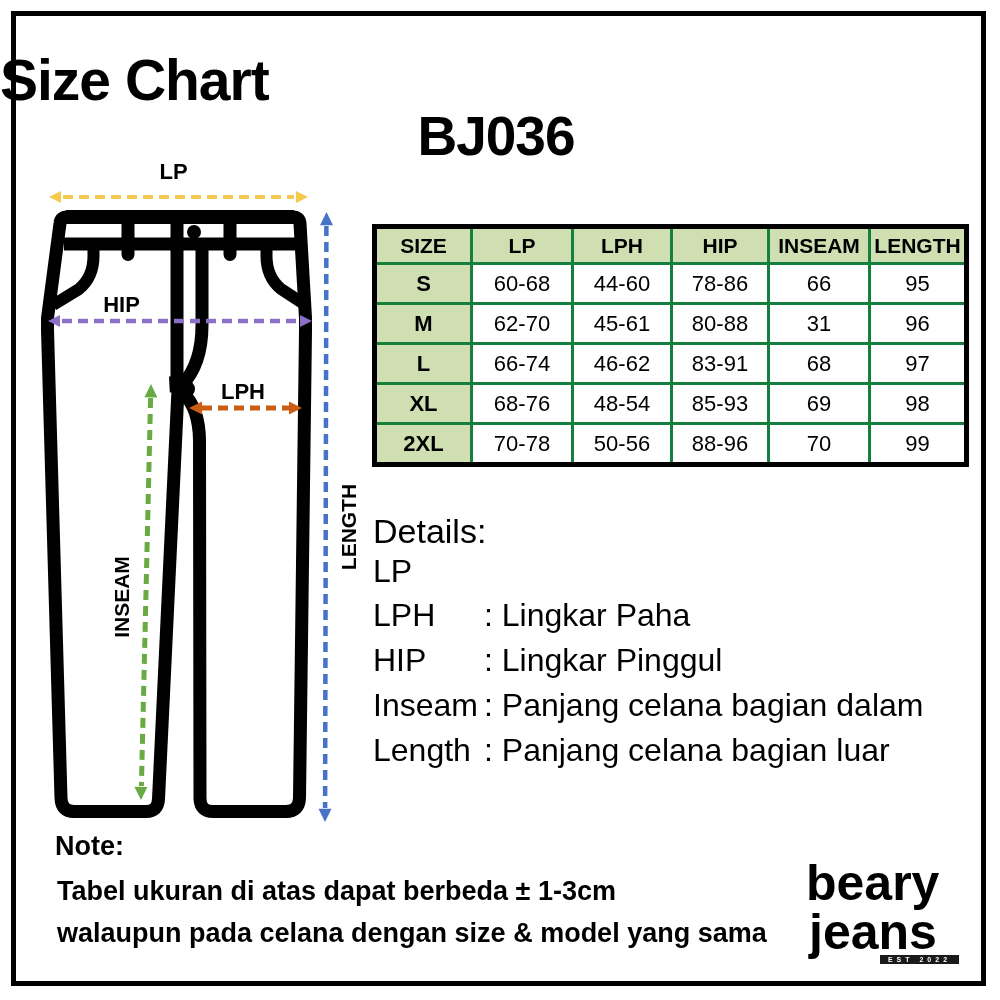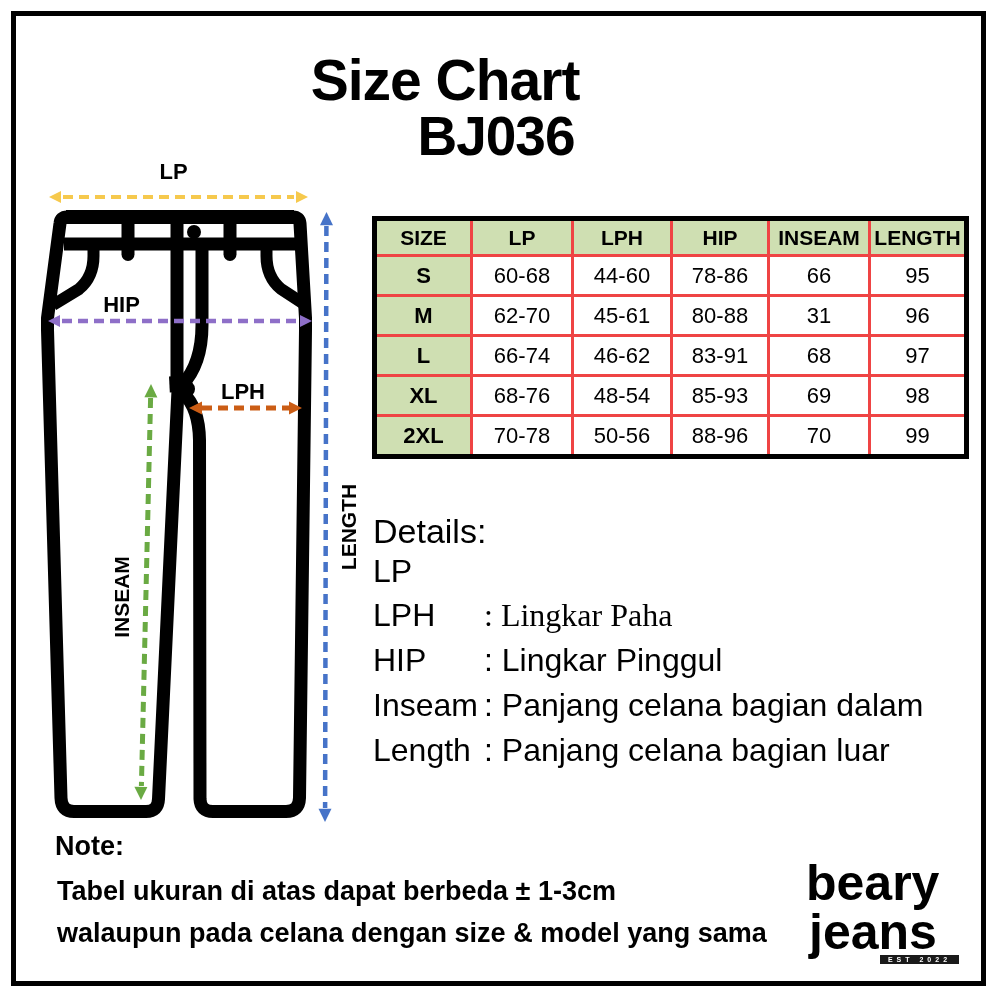--- a/index.html
+++ b/index.html
@@ -9,21 +9,21 @@
   .tc{background:#fff;display:flex;align-items:center;justify-content:center;}
   .th{background:#cfdfb2;font-weight:bold;font-size:21px;}
   .ts{background:#cfdfb2;font-weight:bold;}
 </style>
 </head>
 <body>
 <div id="page">
 
   <div class="abs" style="left:11px;top:11px;width:975px;height:975px;border:5px solid #000;box-sizing:border-box;"></div>
 
-  <div class="abs" style="left:0;top:47px;width:842px;text-align:center;font-size:57px;font-weight:bold;letter-spacing:-1px;padding-left:24px;">Size Chart</div>
+  <div class="abs" style="left:0;top:47px;width:842px;font-size:57px;font-weight:bold;letter-spacing:-1px;">Size Chart</div>
 
   <div class="abs" style="left:0;top:104px;width:992px;text-align:center;font-size:55px;font-weight:bold;letter-spacing:-1px;">BJ036</div>
 
   <svg class="abs" style="left:0;top:0;" width="1000" height="1000" viewBox="0 0 1000 1000">
 
     <path d="M 75 217 L 67 217 Q 60.7 217 60 223.5 L 47.5 318 L 47.5 330 L 61 798 Q 61.5 811.5 74 811.5 L 146 811.5 Q 158 811.5 158.5 799 L 178 390" fill="none" stroke="#000" stroke-width="13" stroke-linejoin="round"></path>
 
     <path d="M 285 217 L 293 217 Q 299.3 217 300 223.5 L 305.5 318 L 305.5 330 L 299.5 798 Q 299 811.5 286 811.5 L 213 811.5 Q 200.5 811.5 200 799 L 199.5 440 Q 199 408 183 393" fill="none" stroke="#000" stroke-width="13" stroke-linejoin="round"></path>
 
     <path d="M 66 217 L 294 217" stroke="#000" stroke-width="14"></path>
@@ -80,21 +80,21 @@
 
     <text transform="translate(356,527) rotate(-90)" font-size="21" font-weight="bold" text-anchor="middle">LENGTH</text>
 
     <g stroke="#4673c8" fill="#4673c8">
       <line x1="326.4" y1="226" x2="325.1" y2="808" stroke-width="4.5" stroke-dasharray="10 6"></line>
       <polygon points="326.5,212 320,225.2 333,225.2" stroke="none"></polygon>
       <polygon points="325,822 318.5,808.8 331.5,808.8" stroke="none"></polygon>
     </g>
   </svg>
 
-  <div class="abs" style="left:372px;top:216px;display:grid;grid-template-columns:93px 98px 96px 94px 98px 93px;grid-template-rows:33px 37px 37px 37px 37px 37px;gap:3px;border:5px solid #000;background:#ef4444;font-size:22px;">
+  <div class="abs" style="left:372px;top:224px;display:grid;grid-template-columns:93px 98px 96px 94px 98px 93px;grid-template-rows:33px 37px 37px 37px 37px 37px;gap:3px;border:5px solid #000;background:#15803d;font-size:22px;">
 
     <div class="tc th">SIZE</div>
     <div class="tc th">LP</div>
     <div class="tc th">LPH</div>
     <div class="tc th">HIP</div>
     <div class="tc th">INSEAM</div>
     <div class="tc th">LENGTH</div>
 
     <div class="tc ts">S</div>
     <div class="tc">60-68</div>
@@ -133,21 +133,21 @@
   </div>
 
   <div class="abs" style="left:373px;top:512px;font-size:34px;white-space:nowrap;">Details:</div>
 
   <div class="abs" style="left:373px;top:553px;width:600px;height:40px;font-size:32px;">
       <span class="abs" style="left:0;white-space:nowrap;">LP</span>
     </div>
 
   <div class="abs" style="left:373px;top:597px;width:600px;height:40px;font-size:32px;">
       <span class="abs" style="left:0;white-space:nowrap;">LPH</span>
-      <span class="abs" style="left:111px;white-space:nowrap;font-family:Liberation Serif, serif;">: Lingkar Paha</span>
+      <span class="abs" style="left:111px;white-space:nowrap;">: Lingkar Paha</span>
     </div>
 
   <div class="abs" style="left:373px;top:642px;width:600px;height:40px;font-size:32px;">
       <span class="abs" style="left:0;white-space:nowrap;">HIP</span>
       <span class="abs" style="left:111px;white-space:nowrap;">: Lingkar Pinggul</span>
     </div>
 
   <div class="abs" style="left:373px;top:687px;width:600px;height:40px;font-size:32px;">
       <span class="abs" style="left:0;white-space:nowrap;">Inseam</span>
       <span class="abs" style="left:111px;white-space:nowrap;">: Panjang celana bagian dalam</span>

